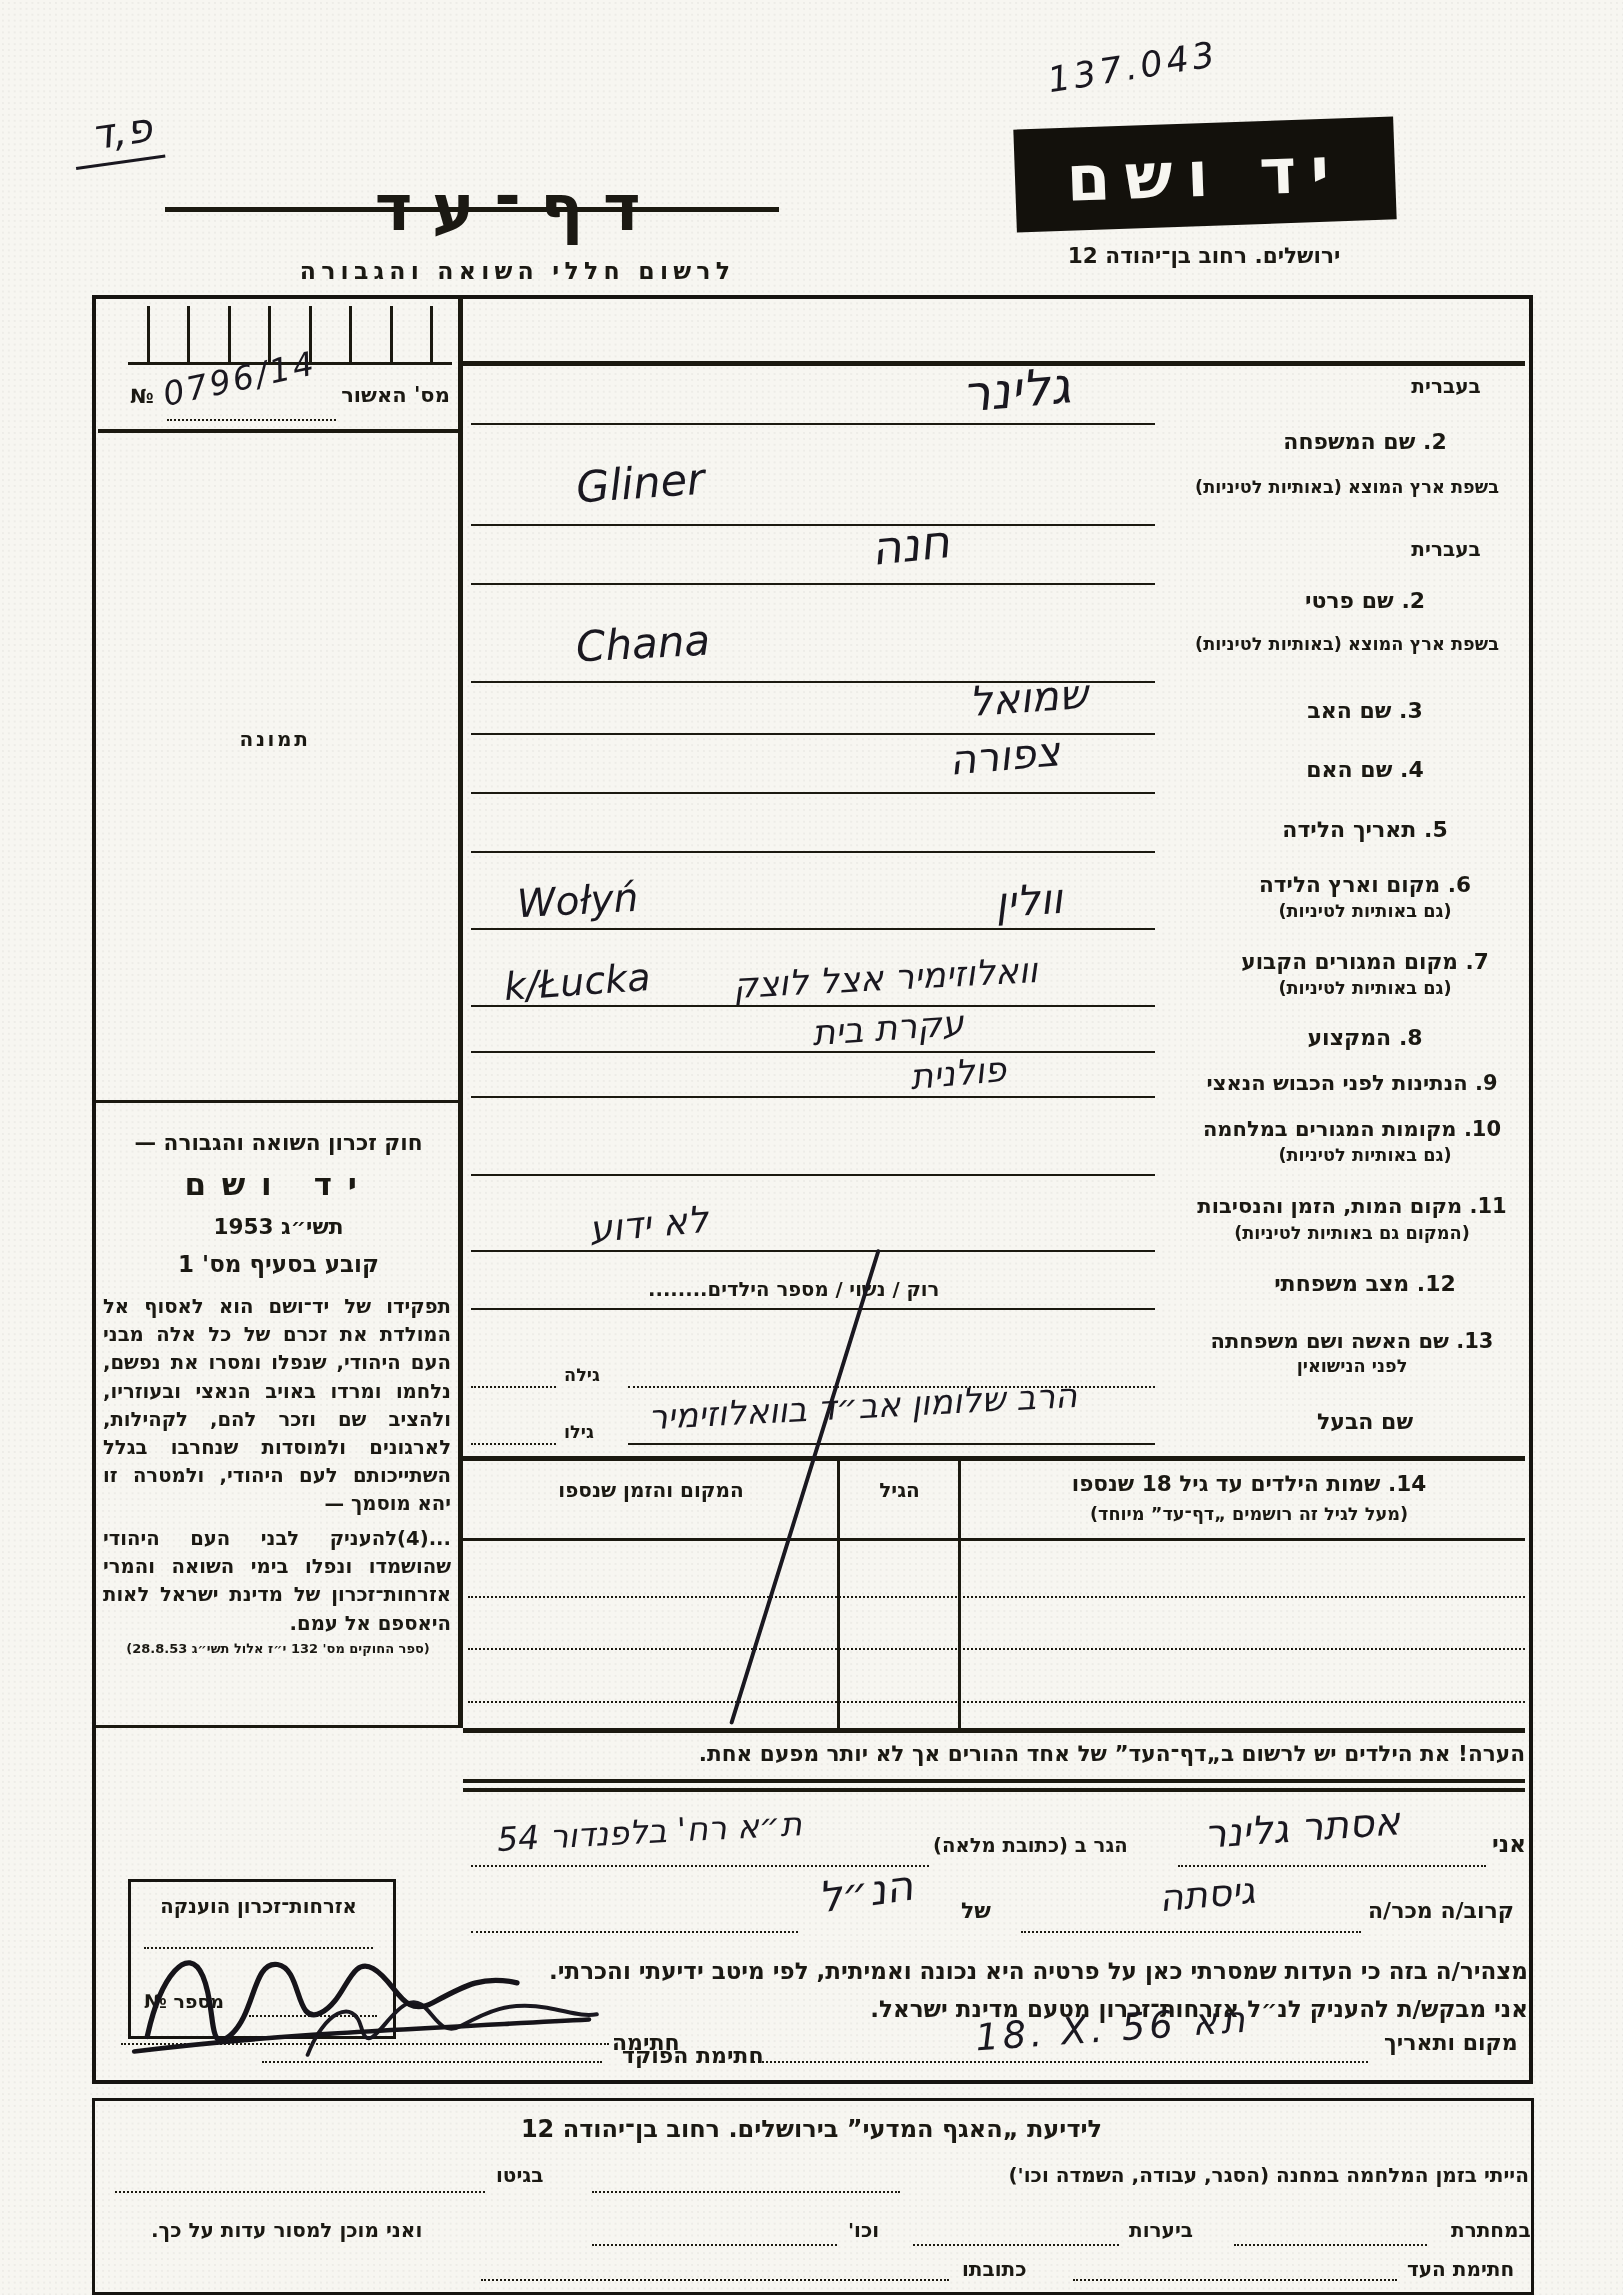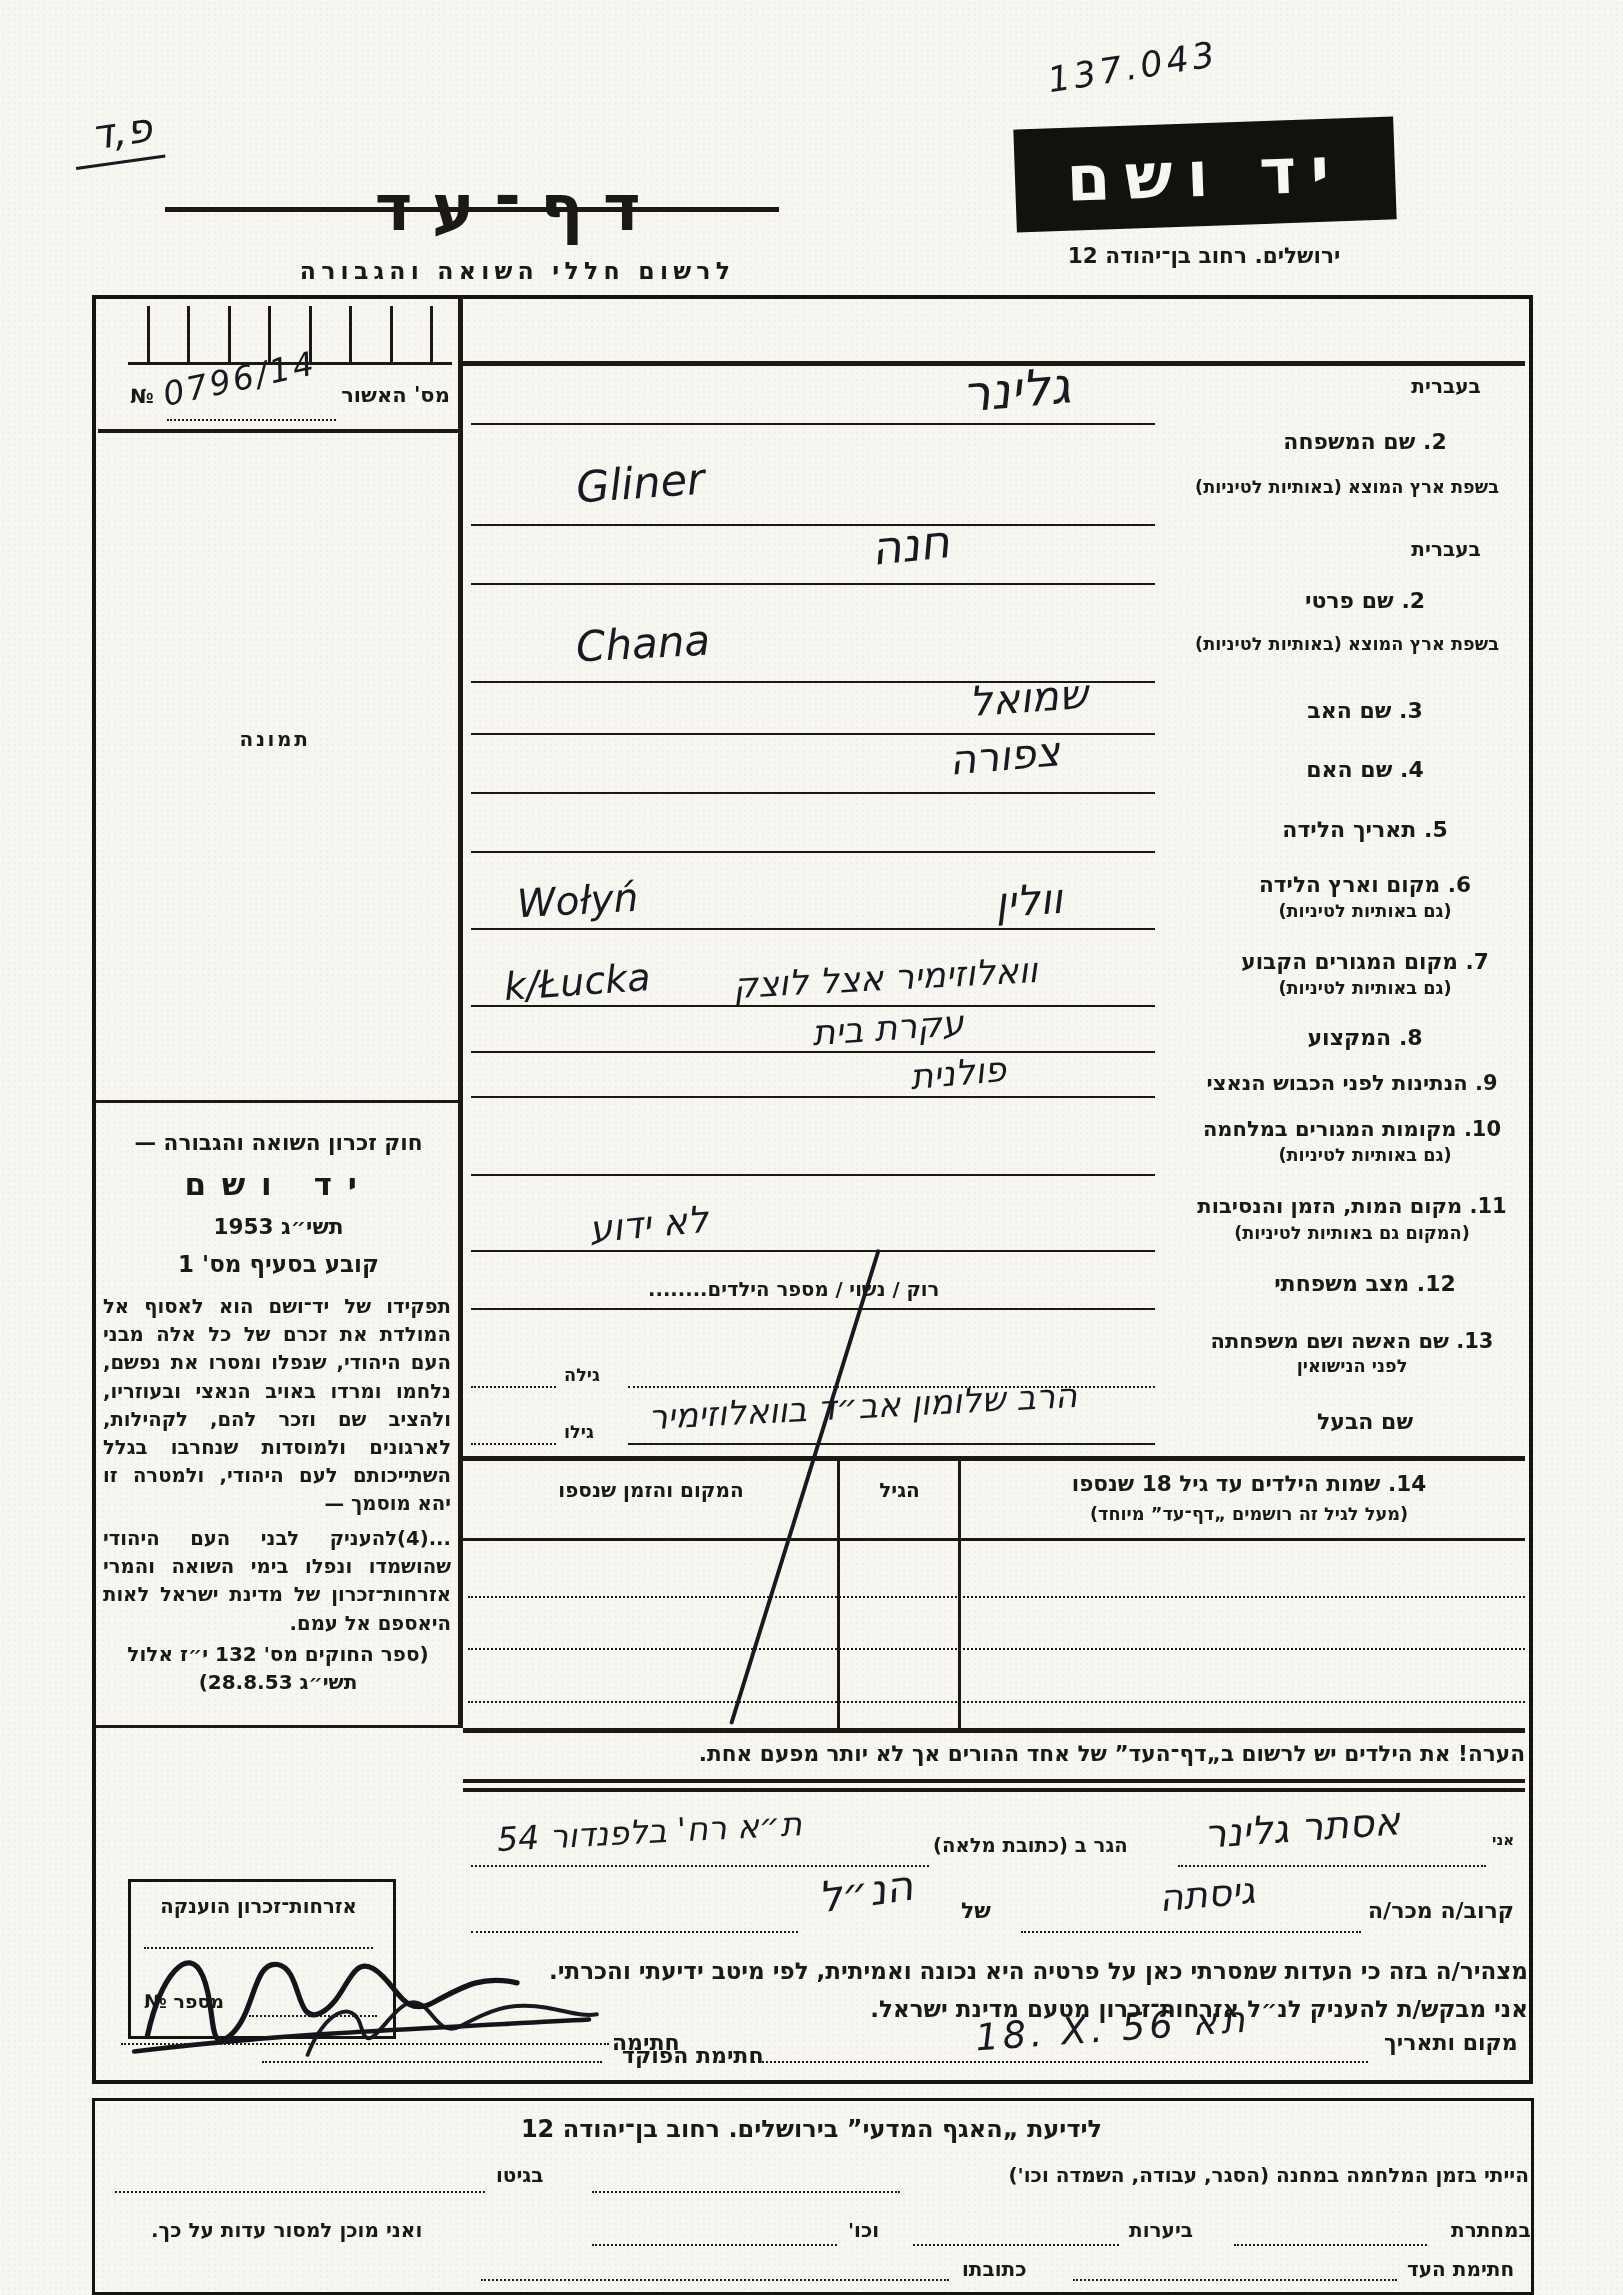--- a/index.html
+++ b/index.html
@@ -64,21 +64,21 @@
 
   <div class="pl ctr" style="left:203px;top:727px;width:144px;font-size:20px;letter-spacing:2.6px;">תמונה</div>
 
   <div class="bar" style="left:96px;top:1100px;width:362px;height:3.3px;"></div>
   <div class="pl ctr" style="left:105px;top:1130px;width:347px;font-size:21.6px;">חוק זכרון השואה והגבורה —</div>
   <div class="pl ctr" style="left:105px;top:1166px;width:347px;font-size:31px;letter-spacing:15.7px;">יד ושם</div>
   <div class="pl ctr" style="left:105px;top:1214px;width:347px;font-size:21.6px;">תשי״ג 1953</div>
   <div class="pl ctr" style="left:105px;top:1251px;width:347px;font-size:23px;">קובע בסעיף מס' 1</div>
   <div class="pl just" style="left:103px;top:1293px;width:348px;font-size:19.6px;line-height:1.44;">תפקידו של יד־ושם הוא לאסוף אל המולדת את זכרם של כל אלה מבני העם היהודי, שנפלו ומסרו את נפשם, נלחמו ומרדו באויב הנאצי ובעוזריו, ולהציב שם וזכר להם, לקהילות, לארגונים ולמוסדות שנחרבו בגלל השתייכותם לעם היהודי, ולמטרה זו יהא מוסמך —</div>
   <div class="pl just" style="left:103px;top:1525px;width:348px;font-size:19.6px;line-height:1.44;">‏...(4)להעניק לבני העם היהודי שהושמדו ונפלו בימי השואה והמרי אזרחות־זכרון של מדינת ישראל לאות היאספם אל עמם.</div>
-  <div class="pl ctr just" style="left:111px;top:1640px;width:334px;font-size:20px;line-height:1.4;text-align:center;">(ספר החוקים מס' 132 י״ז אלול תשי״ג 28.8.53)</div>
+  <div class="pl ctr just" style="left:111px;top:1640px;width:334px;font-size:13px;line-height:1.4;text-align:center;">(ספר החוקים מס' 132 י״ז אלול תשי״ג 28.8.53)</div>
   <div class="bar" style="left:96px;top:1725px;width:362px;height:3.3px;"></div>
 
   <div class="bar" style="left:463px;top:361px;width:1062px;height:4.6px;"></div>
 
   <div class="pl ctr" style="left:1361px;top:374px;width:170px;font-size:20px;">בעברית</div>
   <div class="hw" style="left:962px;top:361px;font-size:50px;transform:rotate(-5deg);">גלינר</div>
   <div class="ln" style="left:471px;top:423px;width:684px;"></div>
   <div class="pl ctr" style="left:1198px;top:429px;width:334px;font-size:22px;">2. שם המשפחה</div>
   <div class="pl ctr" style="left:1162px;top:477px;width:370px;font-size:17.7px;">בשפת ארץ המוצא (באותיות לטיניות)</div>
   <div class="hw" style="left:576px;top:458px;font-size:43px;transform:rotate(-4deg);">Gliner</div>
@@ -158,21 +158,21 @@
   <div class="bar" style="left:958px;top:1458px;width:2.6px;height:270px;"></div>
   <div class="dln" style="left:468px;top:1596px;width:1057px;"></div>
   <div class="dln" style="left:468px;top:1648px;width:1057px;"></div>
   <div class="dln" style="left:468px;top:1701px;width:1057px;"></div>
   <div class="bar" style="left:463px;top:1728px;width:1062px;height:4.6px;"></div>
 
   <div class="pl rgt" style="left:468px;top:1741px;width:1057px;font-size:21.6px;">הערה!  את הילדים יש לרשום ב„דף־העד” של אחד ההורים אך לא יותר מפעם אחת.</div>
   <div class="bar" style="left:463px;top:1779px;width:1062px;height:3.9px;"></div>
   <div class="bar" style="left:463px;top:1788px;width:1062px;height:3.9px;"></div>
 
-  <div class="pl" style="left:1492px;top:1831px;font-size:15px;">אני</div>
+  <div class="pl" style="left:1492px;top:1831px;font-size:23px;">אני</div>
   <div class="hw" style="left:1204px;top:1805px;font-size:39px;transform:rotate(-4deg);">אסתר גלינר</div>
   <div class="dln" style="left:1178px;top:1865px;width:308px;"></div>
   <div class="pl" style="left:933px;top:1834px;font-size:19.6px;">הגר ב (כתובת מלאה)</div>
   <div class="hw" style="left:497px;top:1812px;font-size:33px;transform:rotate(-3deg);">ת״א רח' בלפנדור 54</div>
   <div class="dln" style="left:471px;top:1865px;width:458px;"></div>
 
   <div class="pl" style="left:1368px;top:1898px;font-size:22px;">קרוב/ה מכר/ה</div>
   <div class="hw" style="left:1159px;top:1873px;font-size:37px;transform:rotate(-5deg);">גיסתה</div>
   <div class="dln" style="left:1021px;top:1931px;width:340px;"></div>
   <div class="pl" style="left:961px;top:1898px;font-size:22px;">של</div>

